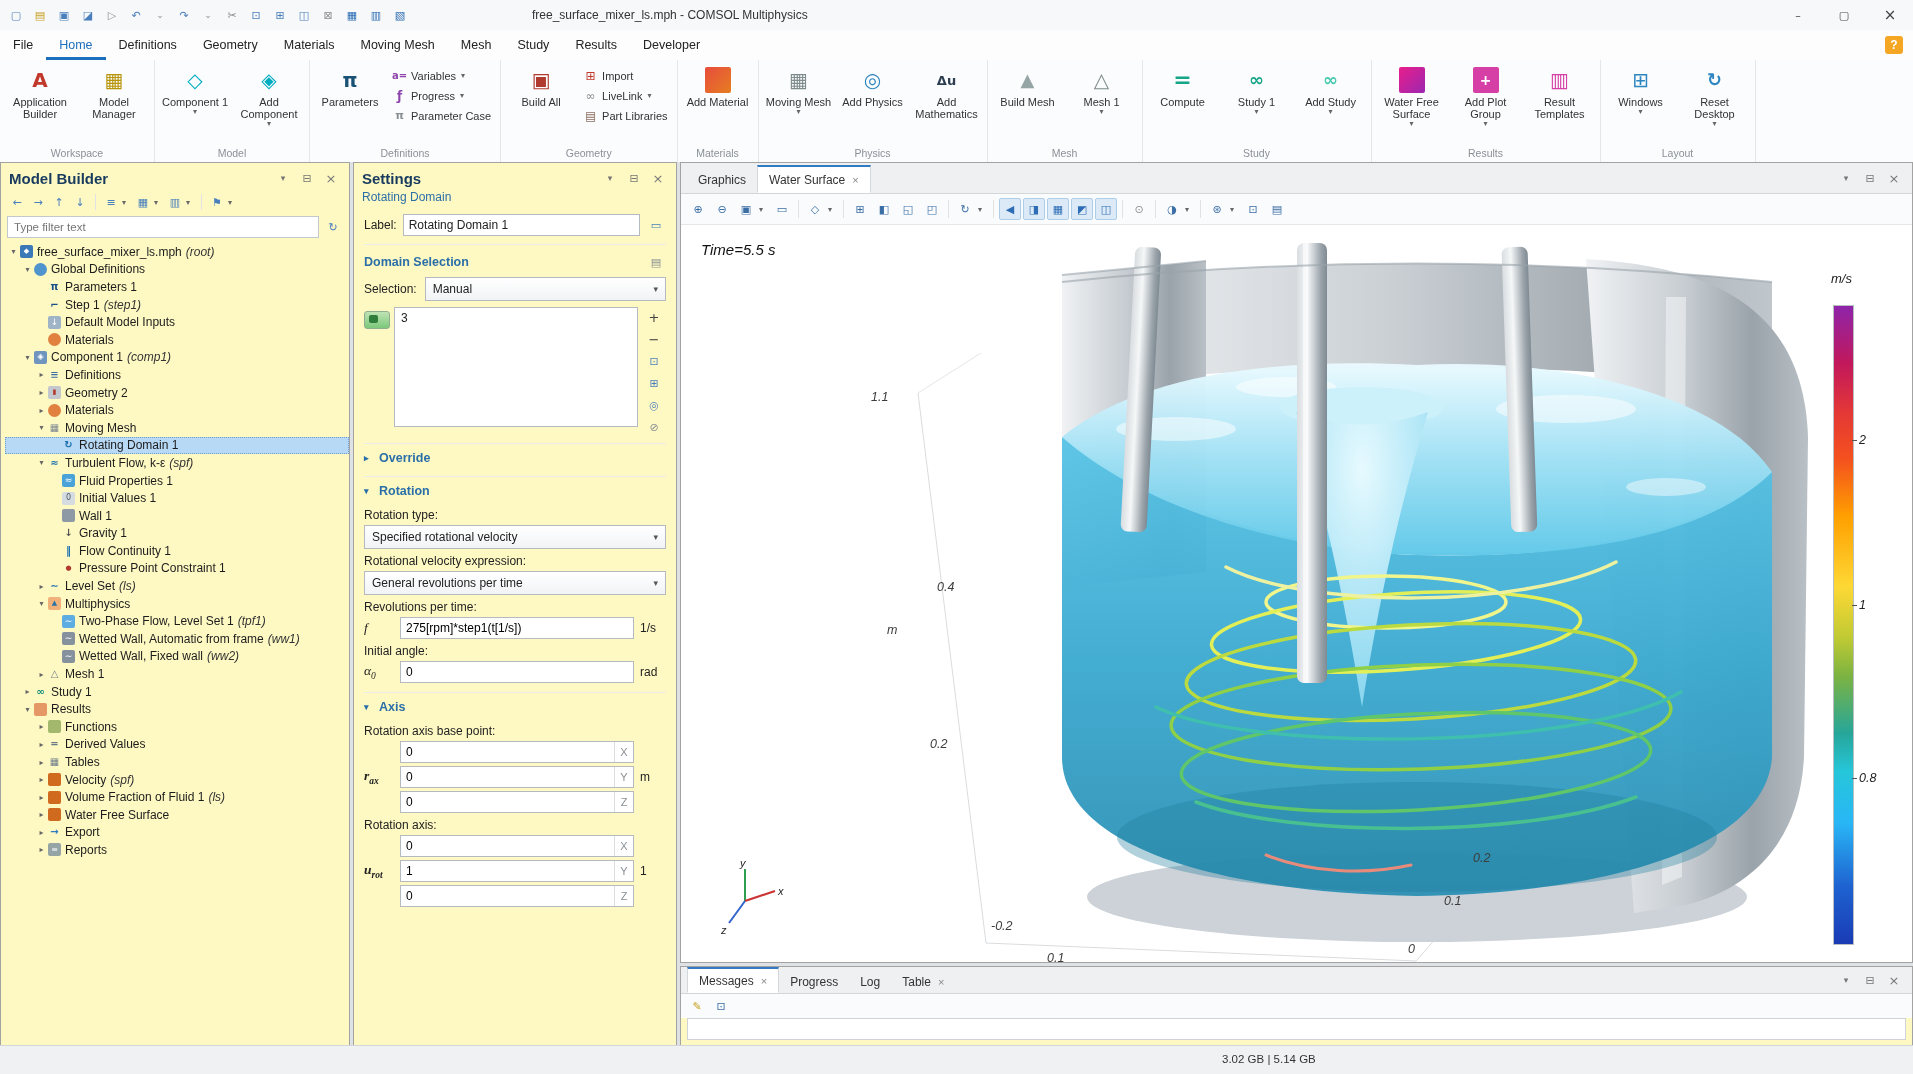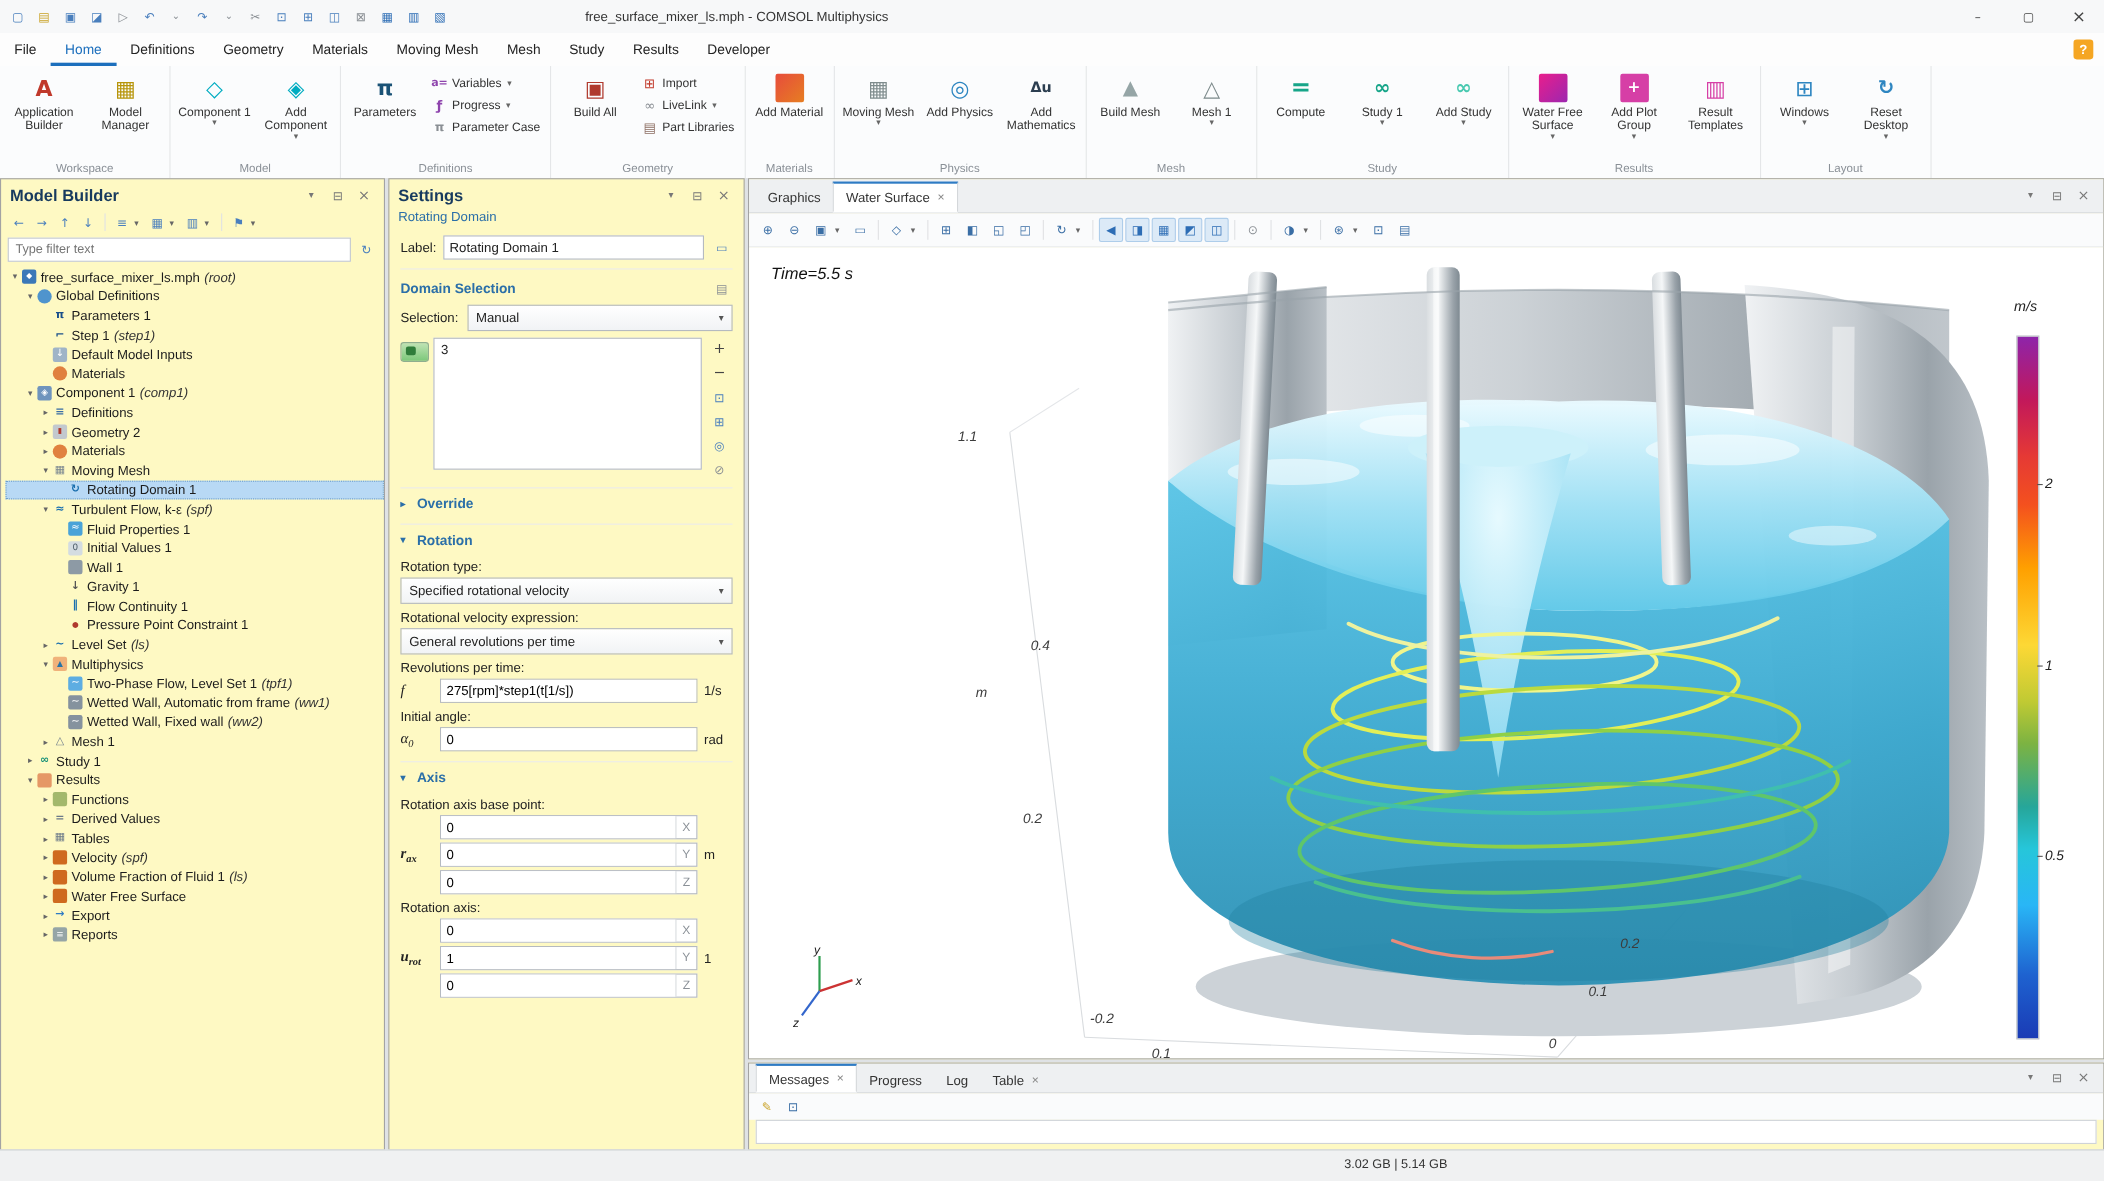--- a/index.html
+++ b/index.html
@@ -1031,21 +1031,21 @@
           </div>
 
         <div id="colorbar"></div>
         <div id="cb-unit">m/s</div>
         <div id="cb-ticks">
             <span class="cb-dash" style="top: 215px;"></span>
             <span class="cb-tick" style="top: 208px;">2</span>
             <span class="cb-dash" style="top: 380px;"></span>
             <span class="cb-tick" style="top: 373px;">1</span>
             <span class="cb-dash" style="top: 553px;"></span>
-            <span class="cb-tick" style="top: 546px;">0.5</span>
+            <span class="cb-tick" style="top: 546px;">0.8</span>
           </div>
 
         <svg id="triad-svg" width="80" height="80" style="position:absolute;left:28px;top:632px;">
           <line x1="36" y1="44" x2="36" y2="12" stroke="#2e9e4f" stroke-width="2"></line>
           <line x1="36" y1="44" x2="66" y2="34" stroke="#cc3333" stroke-width="2"></line>
           <line x1="36" y1="44" x2="20" y2="66" stroke="#3366cc" stroke-width="2"></line>
           <text id="triad-y" x="31" y="10" font-size="11" fill="#222" font-family="Liberation Sans">y</text>
           <text id="triad-x" x="69" y="38" font-size="11" fill="#222" font-family="Liberation Sans">x</text>
           <text id="triad-z" x="12" y="77" font-size="11" fill="#222" font-family="Liberation Sans">z</text>
         </svg>

